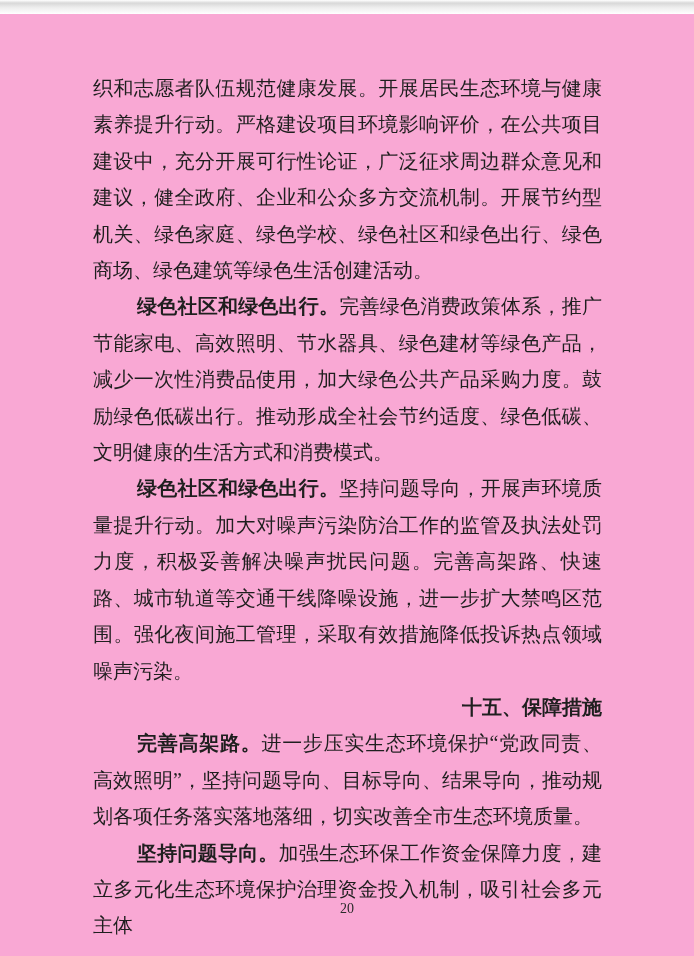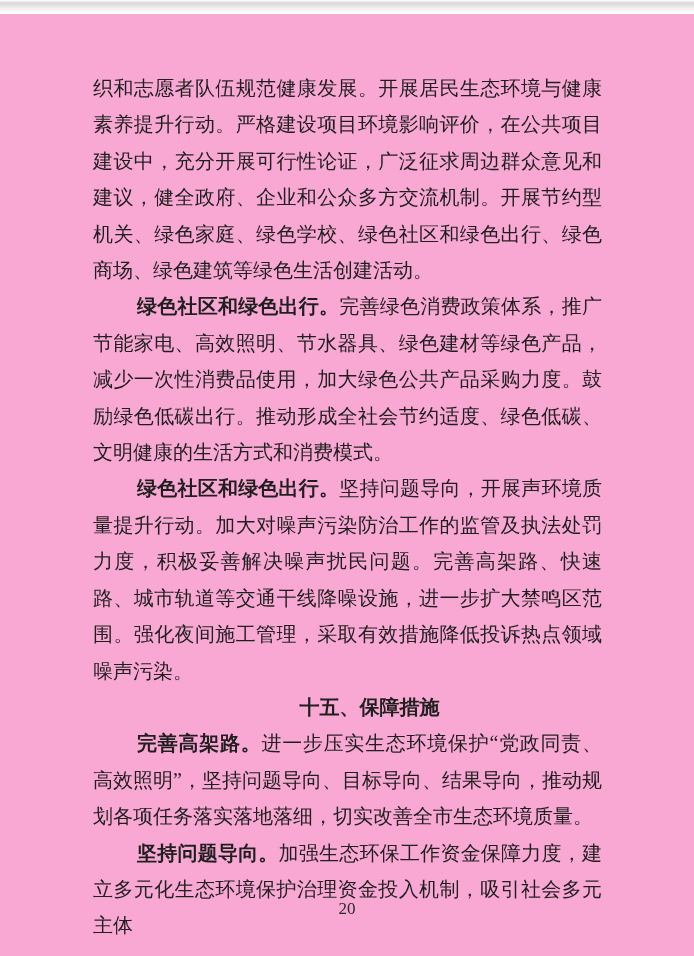--- a/index.html
+++ b/index.html
@@ -46,32 +46,32 @@
     padding: 0;
     text-indent: 2.2em;
     font-weight: normal;
   }
   .para.continuation {
     text-indent: 0;
   }
   .para.heading {
     font-weight: bold;
     font-family: "Liberation Sans", "DejaVu Sans", sans-serif;
-    text-align: center;
+    text-align: right;
   }
   .lead {
     font-weight: bold;
   }
   .page-footer {
     position: absolute;
     left: 0;
     bottom: 40px;
     width: 100%;
     text-align: center;
-    font-size: 17px;
+    font-size: 14px;
     line-height: 14px;
     color: #2a2a2a;
     font-family: "Liberation Serif", "DejaVu Serif", serif;
   }
 </style>
 </head>
 <body>
 
 <div class="page">
   <div class="top-edge-shadow"></div>

